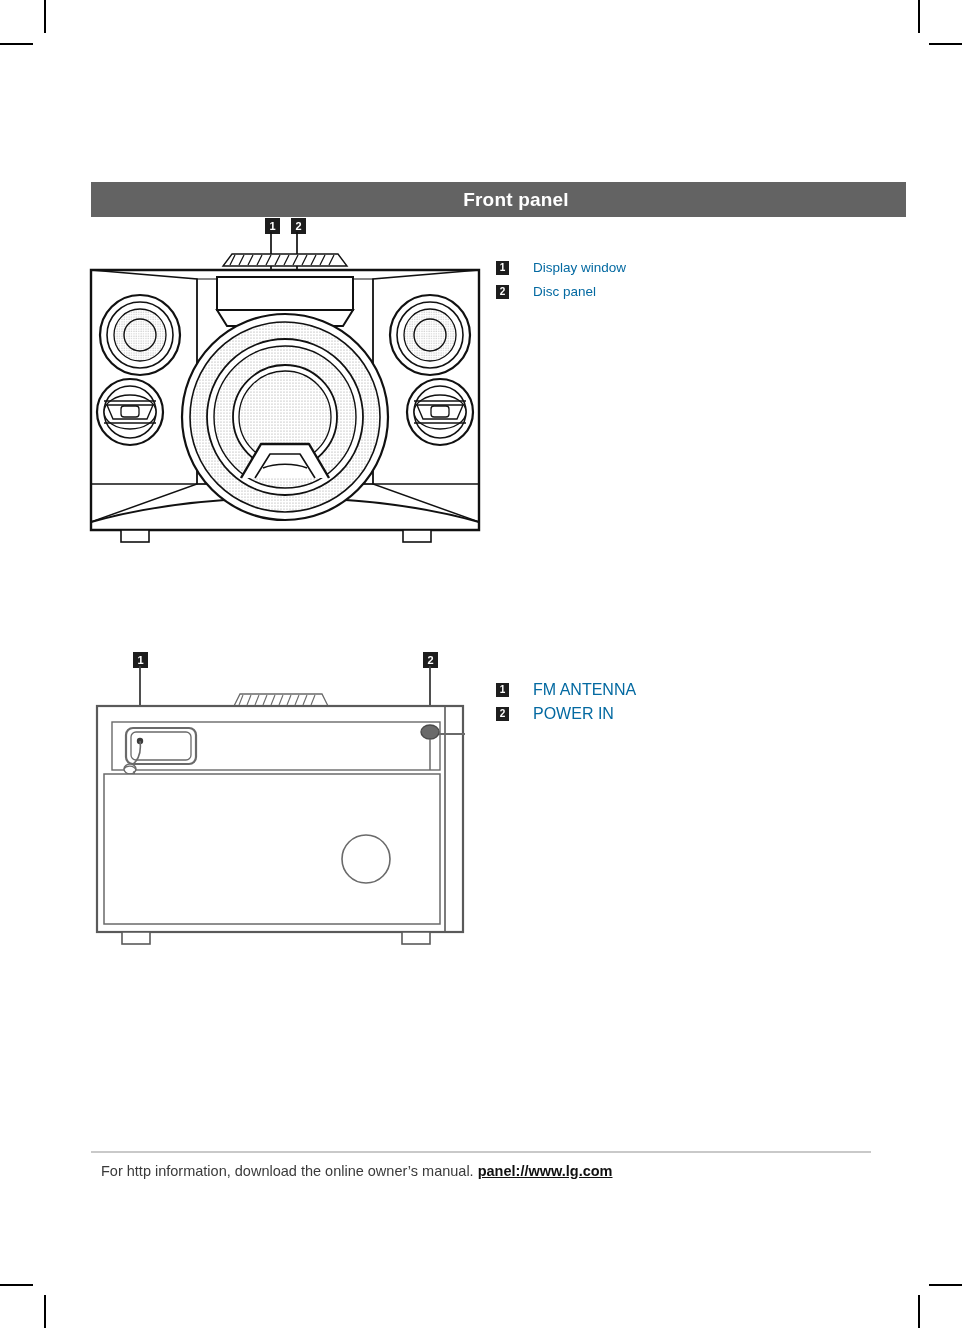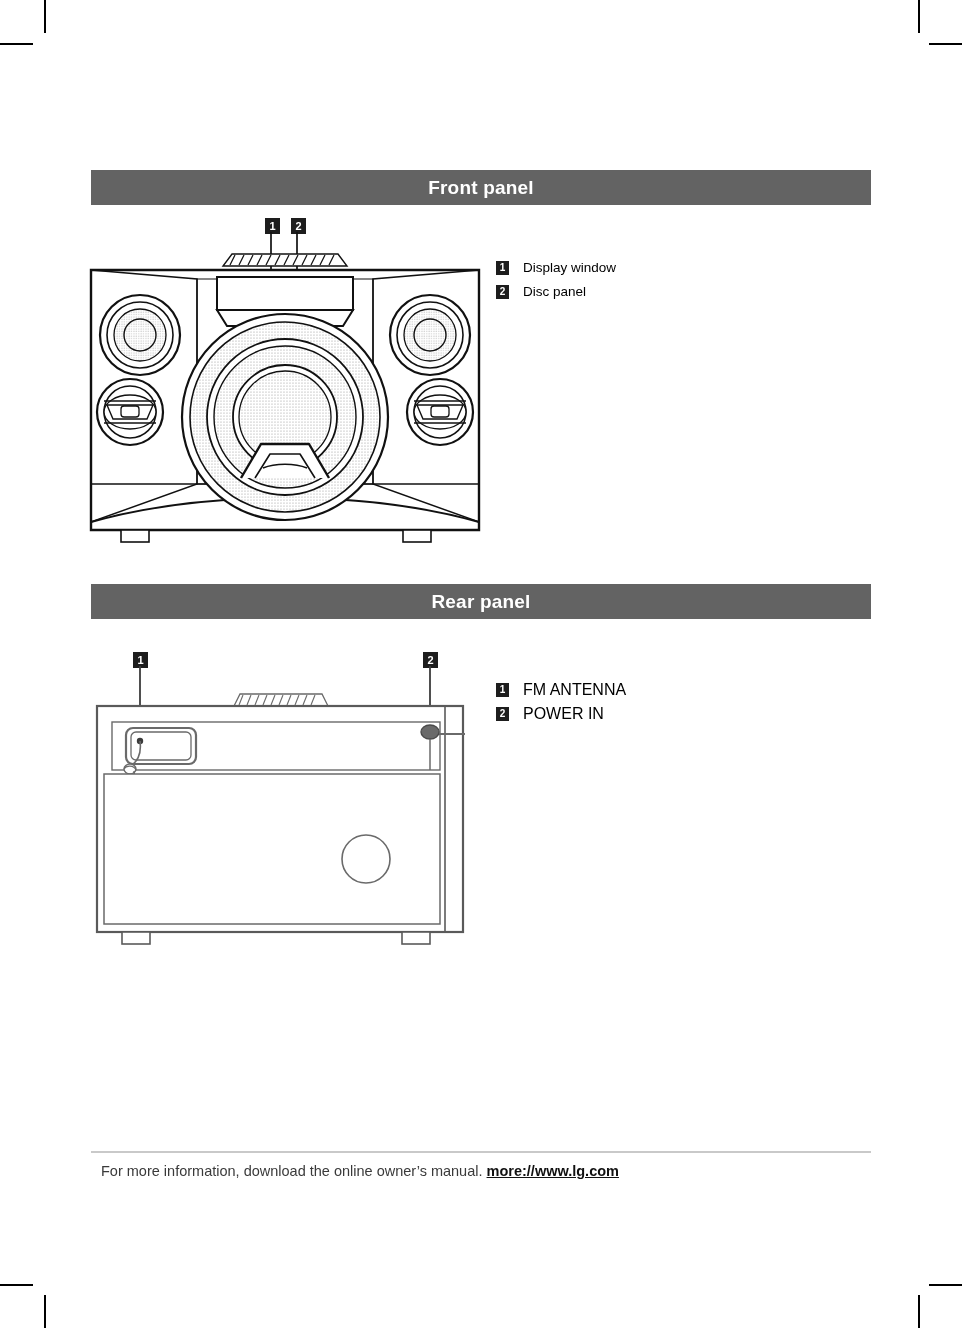--- a/index.html
+++ b/index.html
@@ -65,23 +65,23 @@
     background: #1d1d1d;
     color: #ffffff;
     font-size: 10px;
     font-weight: bold;
     line-height: 1;
     flex: 0 0 auto;
     border: 1px solid #1d1d1d;
     box-sizing: border-box;
   }
   .legend-label {
-    margin-left: 14px;
+    margin-left: 24px;
     font-size: 13.5px;
-    color: #000000;
+    color: #0369a1;
     line-height: 14px;
     white-space: nowrap;
   }
   .legend-label.caps { font-size: 16px; }
 
   
   .callout {
     position: absolute;
     width: 15px;
     height: 16px;
@@ -130,21 +130,21 @@
 
   <div class="crop v" style="left:44px; top:0px;"></div>
   <div class="crop h" style="left:0px;  top:43px;"></div>
   <div class="crop v" style="left:918px; top:0px;"></div>
   <div class="crop h" style="left:929px; top:43px;"></div>
   <div class="crop v" style="left:44px; top:1295px;"></div>
   <div class="crop h" style="left:0px;  top:1284px;"></div>
   <div class="crop v" style="left:918px; top:1295px;"></div>
   <div class="crop h" style="left:929px; top:1284px;"></div>
 
-  <div class="section-bar" style="top:170px;">
+  <div class="section-bar" style="top:182px;padding-left:35px;">
     <span class="section-title">Front panel</span>
   </div>
 
   <div class="callout" style="left:265px; top:218px;">1</div>
   <div class="callout" style="left:291px; top:218px;">2</div>
 
   <div class="art" style="left:85px; top:232px; width:400px; height:312px;">
     <svg width="400" height="312" viewBox="0 0 400 312" xmlns="http://www.w3.org/2000/svg">
       <defs>
         <pattern id="mesh" width="3" height="3" patternUnits="userSpaceOnUse">
@@ -238,23 +238,20 @@
     <div class="legend-row">
       <span class="badge">1</span>
       <span class="legend-label">Display window</span>
     </div>
     <div class="legend-row">
       <span class="badge">2</span>
       <span class="legend-label">Disc panel</span>
     </div>
   </div>
 
-  <div class="section-bar" style="top:584px;">
-    <span class="section-title">Rear panel</span>
-  </div>
 
   <div class="callout" style="left:133px; top:652px;">1</div>
   <div class="callout" style="left:423px; top:652px;">2</div>
 
   <div class="art" style="left:90px; top:666px; width:400px; height:292px;">
     <svg width="400" height="292" viewBox="0 0 400 292" xmlns="http://www.w3.org/2000/svg">
 
       <line x1="50" y1="0" x2="50" y2="75" stroke="#3b3b3b" stroke-width="1.8"></line>
       <line x1="340" y1="0" x2="340" y2="62" stroke="#3b3b3b" stroke-width="1.8"></line>
 
@@ -309,17 +306,17 @@
       <span class="legend-label caps">FM ANTENNA</span>
     </div>
     <div class="legend-row">
       <span class="badge">2</span>
       <span class="legend-label caps">POWER IN</span>
     </div>
   </div>
 
   <div id="footer-rule"></div>
   <div id="footer-text">
-    <span>For more information, download the online owner’s manual.</span>
-    <span class="url">more://www.lg.com</span>
+    <span>For http information, download the online owner’s manual.</span>
+    <span class="url">panel://www.lg.com</span>
   </div>
 
 </div>
 
 </body></html>

